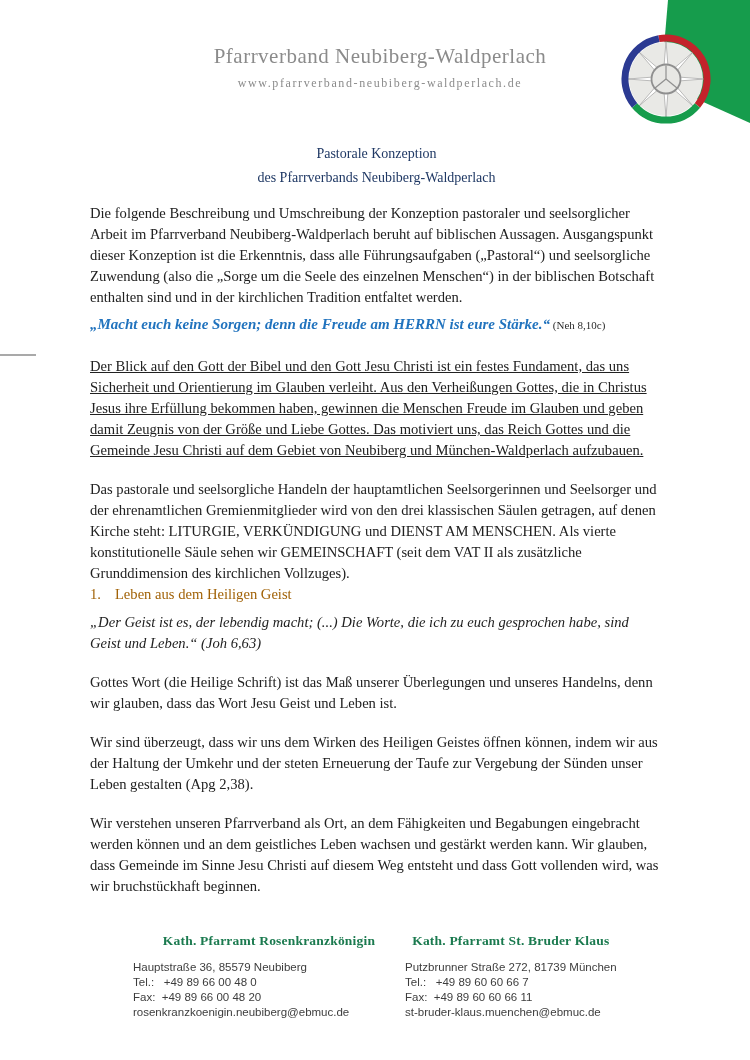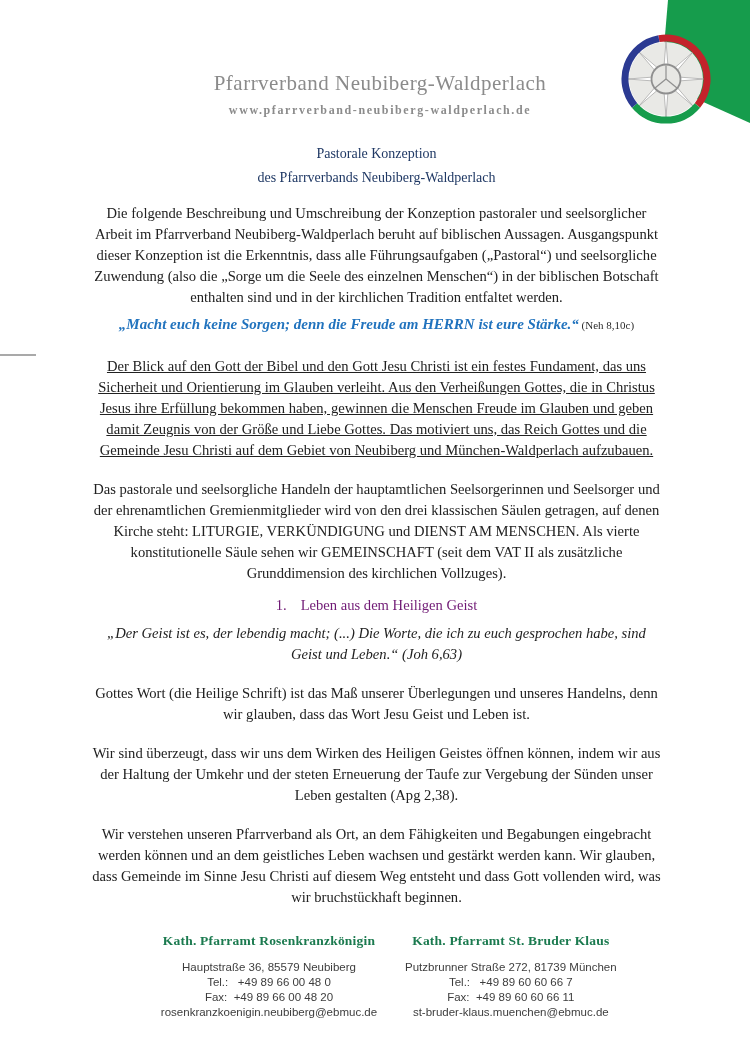--- a/index.html
+++ b/index.html
@@ -9,45 +9,45 @@
     margin:0 auto;
   }
 
   
   .banner {
     position:absolute; top:0; left:0; width:750px; height:130px;
     background:#169c4c;
     clip-path: polygon(668px 0px, 750px 0px, 750px 123px, 661px 83px);
   }
   .logo { position:absolute; top:34px; left:621px; width:90px; height:90px; }
-  .header-text { position:absolute; top:44px; left:150px; width:460px; text-align:center;margin-top:27px; }
+  .header-text { position:absolute; top:44px; left:150px; width:460px; text-align:center; }
   .org-name { font-size:21px; color:#8b8b8b; letter-spacing:0.5px; white-space:nowrap; }
-  .website  { font-size:12px; color:#8b8b8b; letter-spacing:1.6px; font-weight:bold; margin-top:7px; white-space:nowrap; }
+  .website  { font-size:12px; color:#8b8b8b; letter-spacing:1.6px; font-weight:normal; margin-top:7px; white-space:nowrap; }
 
   
   .doc { position:absolute; top:140px; left:90px; width:573px; }
   .title { text-align:center; color:#1f3864; font-size:14px; line-height:24px; margin-top:2px; }
-  .par { font-size:14.6px; line-height:21px; margin:0; text-align:center; }
+  .par { font-size:14.6px; line-height:21px; margin:0; text-align:left; }
   .mt-intro { margin-top:13px; }
   .lead-quote { margin-top:6px; line-height:21px; }
   .lead-quote .q { color:#2173be; font-weight:bold; font-style:italic; font-size:15px;margin-top:43px; }
   .lead-quote .ref { font-size:11px; color:#2b2b2b; }
   .mt-fund { margin-top:20px;text-decoration:underline; }
   .mt-par { margin-top:18px; }
-  .section-heading { margin-top:11px; color:#701a75; font-size:14.6px; line-height:21px; }
+  .section-heading { color:#a16207; font-size:14.6px; line-height:21px; }
   .section-heading .num { margin-right:14px; }
   .section-quote { font-style:italic; margin-top:7px; font-size:14.6px; line-height:21px; }
 
   .fold-mark { position:absolute; top:354px; left:0; width:36px; height:2px; background:#a9a9a9; }
 
   
   .footer { position:absolute; top:933px; left:133px; display:flex; }
   .f-col-left { width:272px; }
   .f-name { color:#1b7a4f; font-weight:bold; font-size:13.5px; letter-spacing:0.2px; white-space:nowrap;text-align:center; }
-  .f-lines { margin-top:11px; font-family:"Liberation Sans", sans-serif; font-size:11.5px; line-height:15px; color:#3d3d3d;text-align:center; }
+  .f-lines { margin-top:11px; font-family:"Liberation Sans", sans-serif; font-size:11.5px; line-height:15px; color:#3d3d3d; }
   .f-lines div { white-space:pre-wrap; }
 </style>
 </head>
 <body>
 
 <div class="page">
 
   <div class="banner"></div>
 
   <svg class="logo" viewBox="0 0 90 90">

